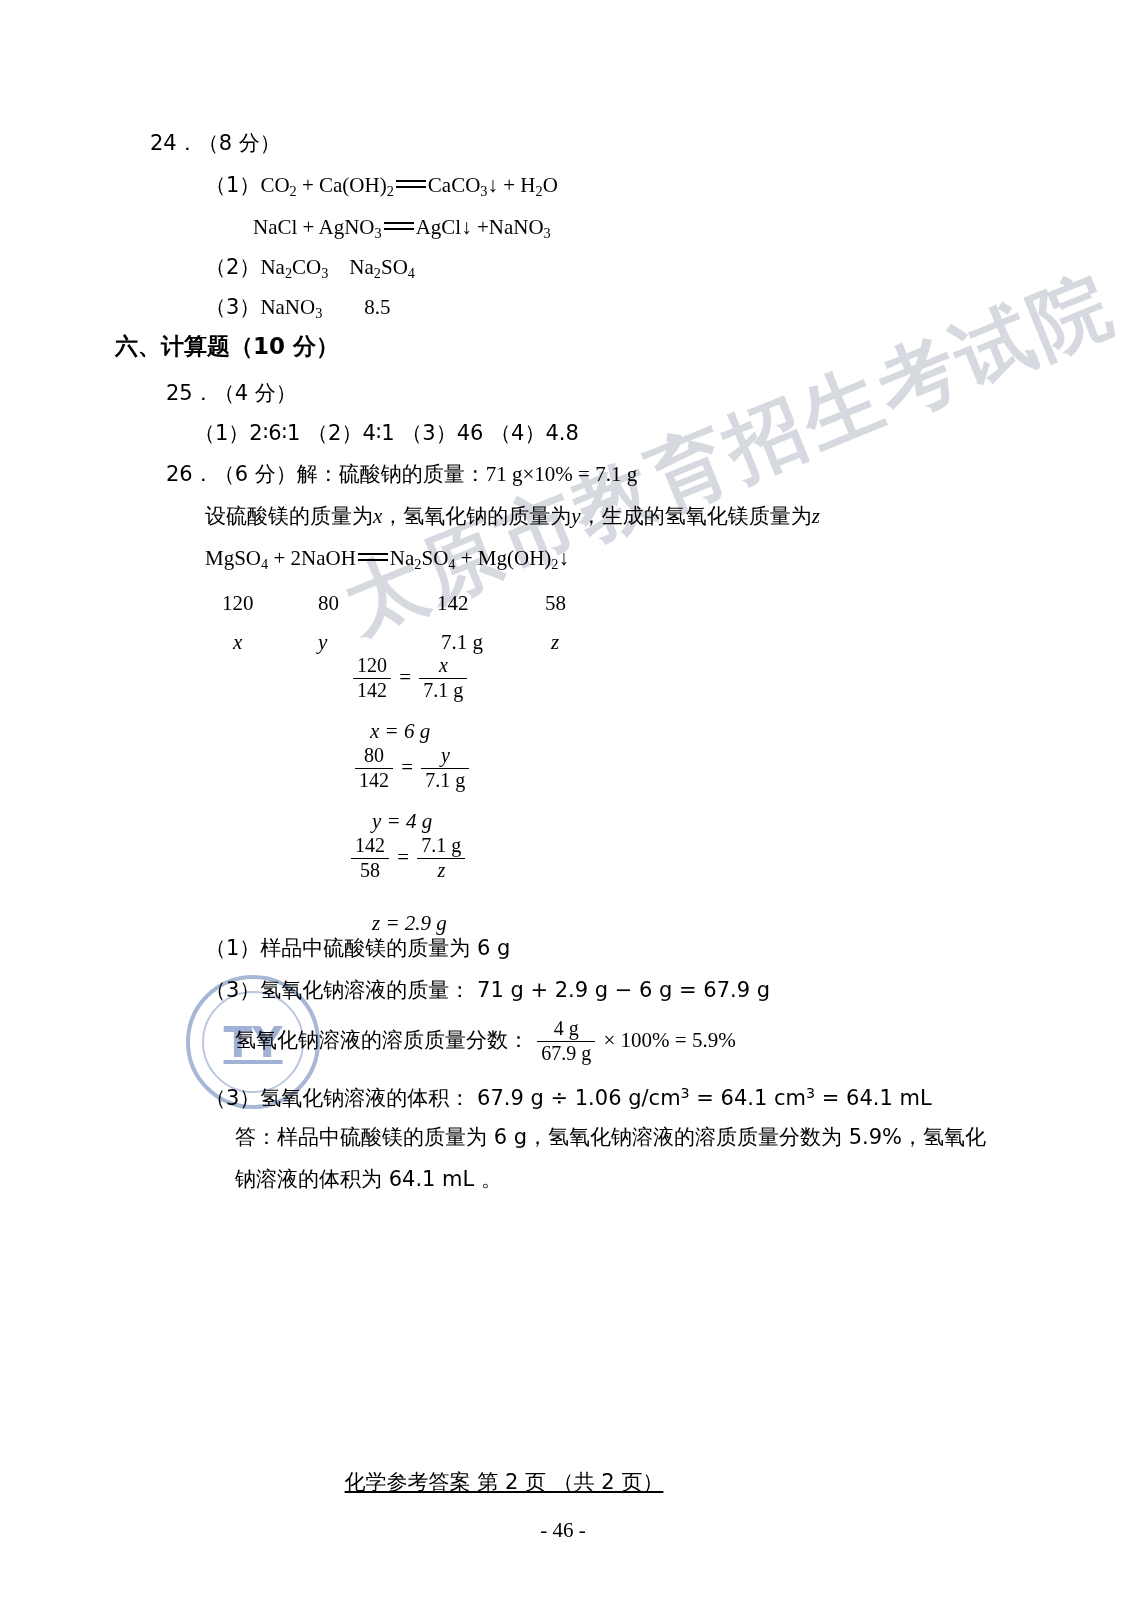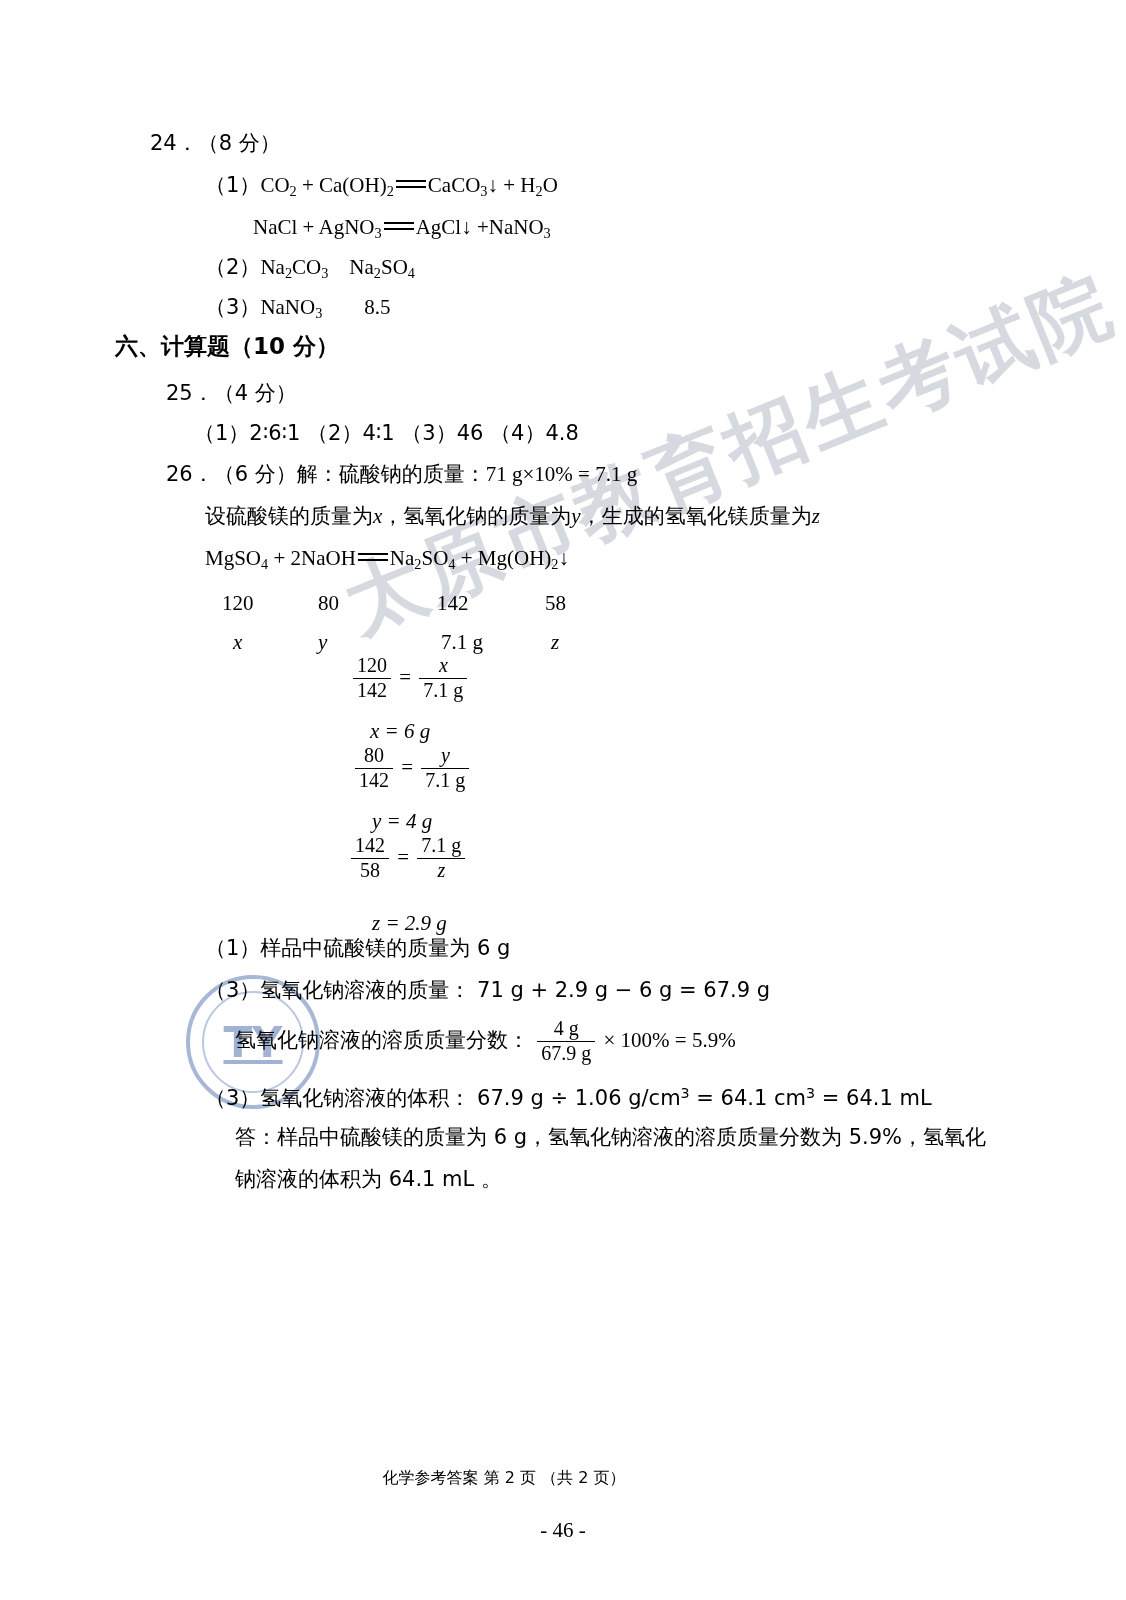--- a/index.html
+++ b/index.html
@@ -129,21 +129,22 @@
   }
   .frac .num { display: block; padding: 0 4px; }
   .frac .den { display: block; padding: 0 4px; border-top: 1.4px solid #000; }
 
   
   .footer {
     position: absolute;
     width: 1008px;
     text-align: center;
     font-family: "DejaVu Sans", sans-serif;
-    font-size: 16px;
+    font-size: 21px;
+    text-decoration: underline;
   }
   .pagenum {
     position: absolute;
     width: 1126px;
     text-align: center;
     font-family: "Liberation Serif", serif;
     font-size: 21px;
   }
 </style>
 </head>

